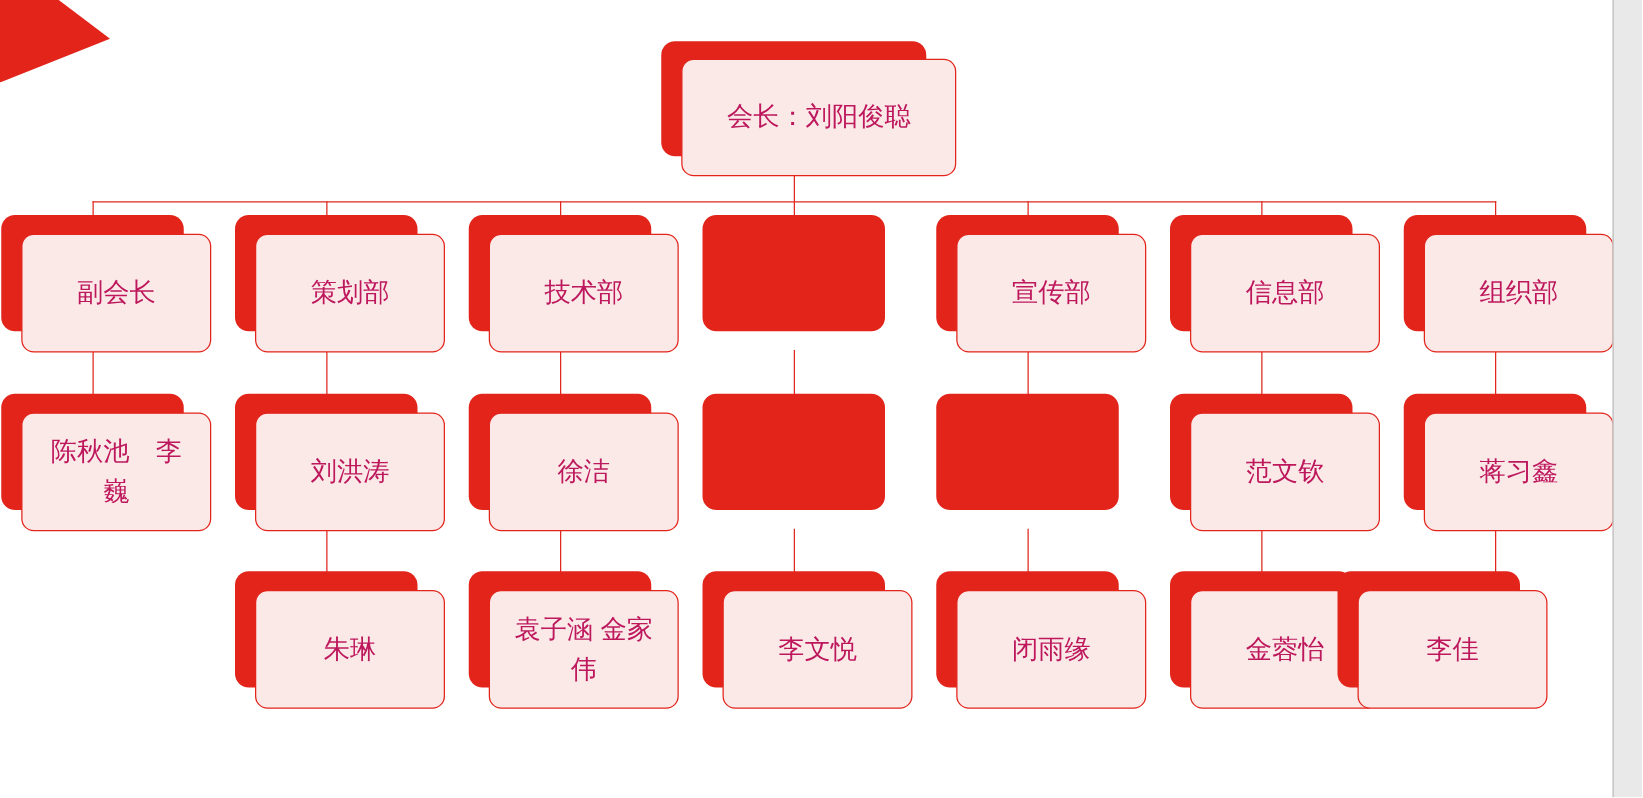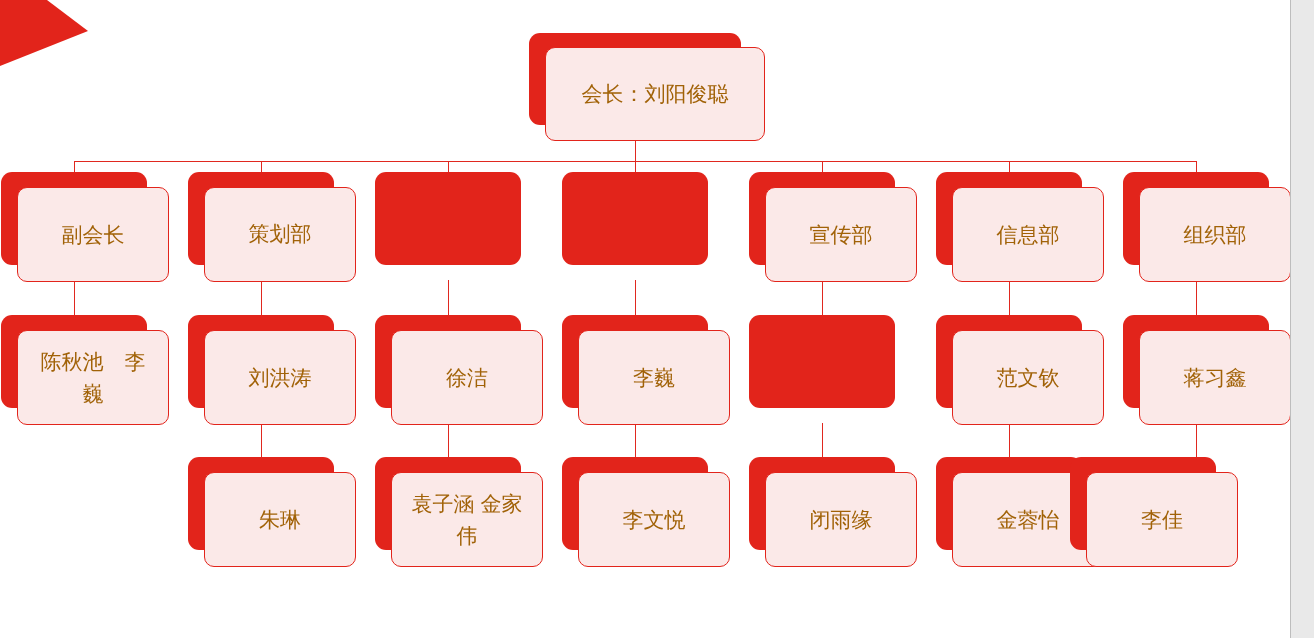--- a/index.html
+++ b/index.html
@@ -13,21 +13,21 @@
   }
   .line{position:absolute;background:#e0281f;}
   .node{position:absolute;}
   .node .backdrop{
     position:absolute;left:0;top:0;background:#e2241b;border-radius:11px;
   }
   .node .front{
     position:absolute;box-sizing:border-box;
     display:flex;align-items:center;justify-content:center;text-align:center;
     background:#fbe9e8;border:1px solid #e2241b;border-radius:10px;
-    font-size:21px;line-height:1.5;color:#a16207;padding:0 14px;
+    font-size:21px;line-height:1.5;color:#be185d;padding:0 14px;
   }
   .node.root .front{padding:0 10px;}
   .scroll-strip{
     position:absolute;top:0;right:0;width:24px;height:638px;
     background:#e9e9e9;border-left:1px solid #bdbdbd;box-sizing:border-box;
   }
 </style>
 </head>
 <body>
 
@@ -89,41 +89,41 @@
         </div>
       </div>
       <div class="node" style="left: 188px; top: 457px; width: 162px; height: 108px;">
         <div class="backdrop" style="width: 146px; height: 93px;"></div>
         <div class="front" style="left: 16px; top: 15px; width: 152px; height: 95px;">
           <span>朱琳</span>
         </div>
       </div>
       <div class="node" style="left: 375px; top: 172px; width: 162px; height: 108px;">
         <div class="backdrop" style="width: 146px; height: 93px;"></div>
+        <div class="front" style="left: 16px; top: 15px; width: 152px; height: 95px;">
+          <span>技术部</span>
+        </div>
       </div>
       <div class="node" style="left: 375px; top: 315px; width: 162px; height: 108px;">
         <div class="backdrop" style="width: 146px; height: 93px;"></div>
         <div class="front" style="left: 16px; top: 15px; width: 152px; height: 95px;">
           <span>徐洁</span>
         </div>
       </div>
       <div class="node" style="left: 375px; top: 457px; width: 162px; height: 108px;">
         <div class="backdrop" style="width: 146px; height: 93px;"></div>
         <div class="front" style="left: 16px; top: 15px; width: 152px; height: 95px;">
           <span>袁子涵 金家伟</span>
         </div>
       </div>
       <div class="node" style="left: 562px; top: 172px; width: 162px; height: 108px;">
         <div class="backdrop" style="width: 146px; height: 93px;"></div>
       </div>
       <div class="node" style="left: 562px; top: 315px; width: 162px; height: 108px;">
         <div class="backdrop" style="width: 146px; height: 93px;"></div>
-        <div class="front" style="left: 16px; top: 15px; width: 152px; height: 95px;">
-          <span>李巍</span>
-        </div>
       </div>
       <div class="node" style="left: 562px; top: 457px; width: 162px; height: 108px;">
         <div class="backdrop" style="width: 146px; height: 93px;"></div>
         <div class="front" style="left: 16px; top: 15px; width: 152px; height: 95px;">
           <span>李文悦</span>
         </div>
       </div>
       <div class="node" style="left: 749px; top: 172px; width: 162px; height: 108px;">
         <div class="backdrop" style="width: 146px; height: 93px;"></div>
         <div class="front" style="left: 16px; top: 15px; width: 152px; height: 95px;">

